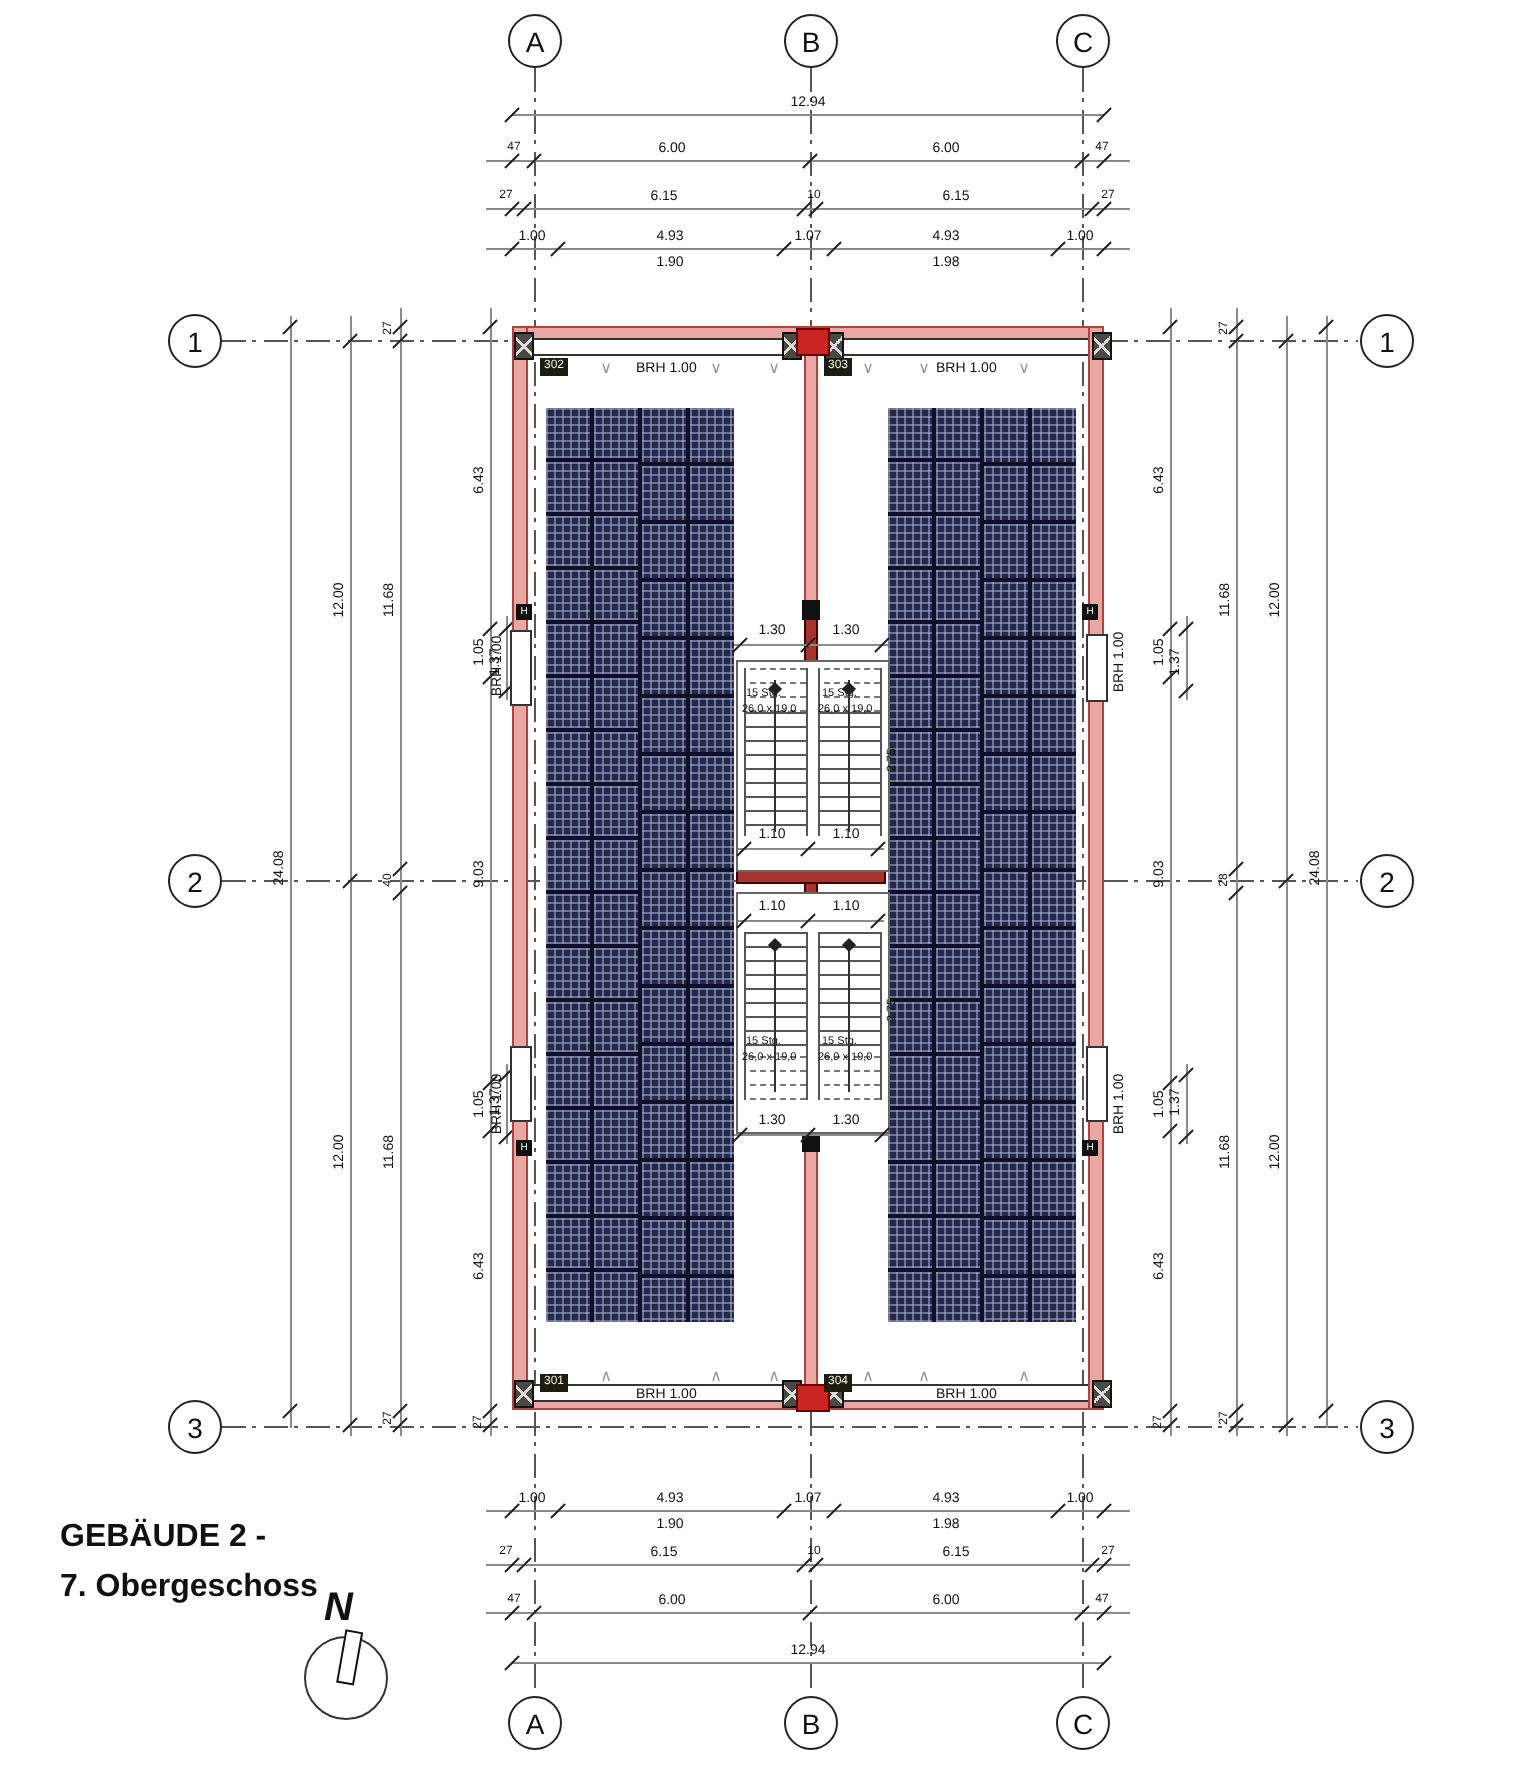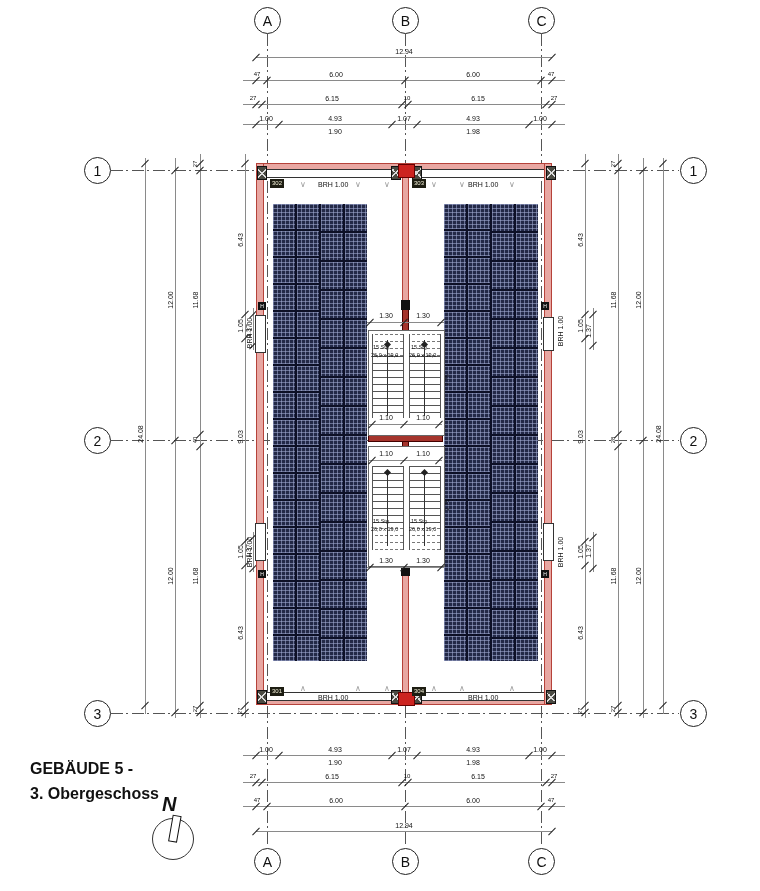--- a/index.html
+++ b/index.html
@@ -57,22 +57,22 @@
   .northN{position:absolute;font-weight:bold;font-style:italic;font-size:20px;color:#111;}
   .northcircle{position:absolute;width:40px;height:40px;border:1.3px solid #333;border-radius:50%;background:#fff;}
   .needle{position:absolute;width:7px;height:23px;background:#fff;border:1.5px solid #111;
           transform-origin:50% 100%;}
   .innerline{position:absolute;border:1px solid #999;background:transparent;}
 </style>
 </head>
 <body>
 
 <div id="canvas">
-  <div class="title" style="left:30px;top:760px;">GEBÄUDE 5 -</div>
-  <div class="title" style="left:30px;top:785px;">3. Obergeschoss</div>
+  <div class="title" style="left:30px;top:760px;">GEBÄUDE 2 -</div>
+  <div class="title" style="left:30px;top:785px;">7. Obergeschoss</div>
   <div class="northN" style="left:162px;top:793px;">N</div>
 <div class="axv" style="left: 267px; top: 34px; height: 813px;"></div>
     <div class="axv" style="left: 405px; top: 34px; height: 813px;"></div>
     <div class="axv" style="left: 541px; top: 34px; height: 813px;"></div>
     <div class="axh" style="left: 111px; top: 170px; width: 568px;"></div>
     <div class="axh" style="left: 111px; top: 440px; width: 568px;"></div>
     <div class="axh" style="left: 111px; top: 713px; width: 568px;"></div>
     <div class="lineh" style="left: 256px; top: 57px; width: 296px;"></div>
     <div class="tick" style="left: 251px; top: 57px;"></div>
     <div class="tick" style="left: 547px; top: 57px;"></div>

